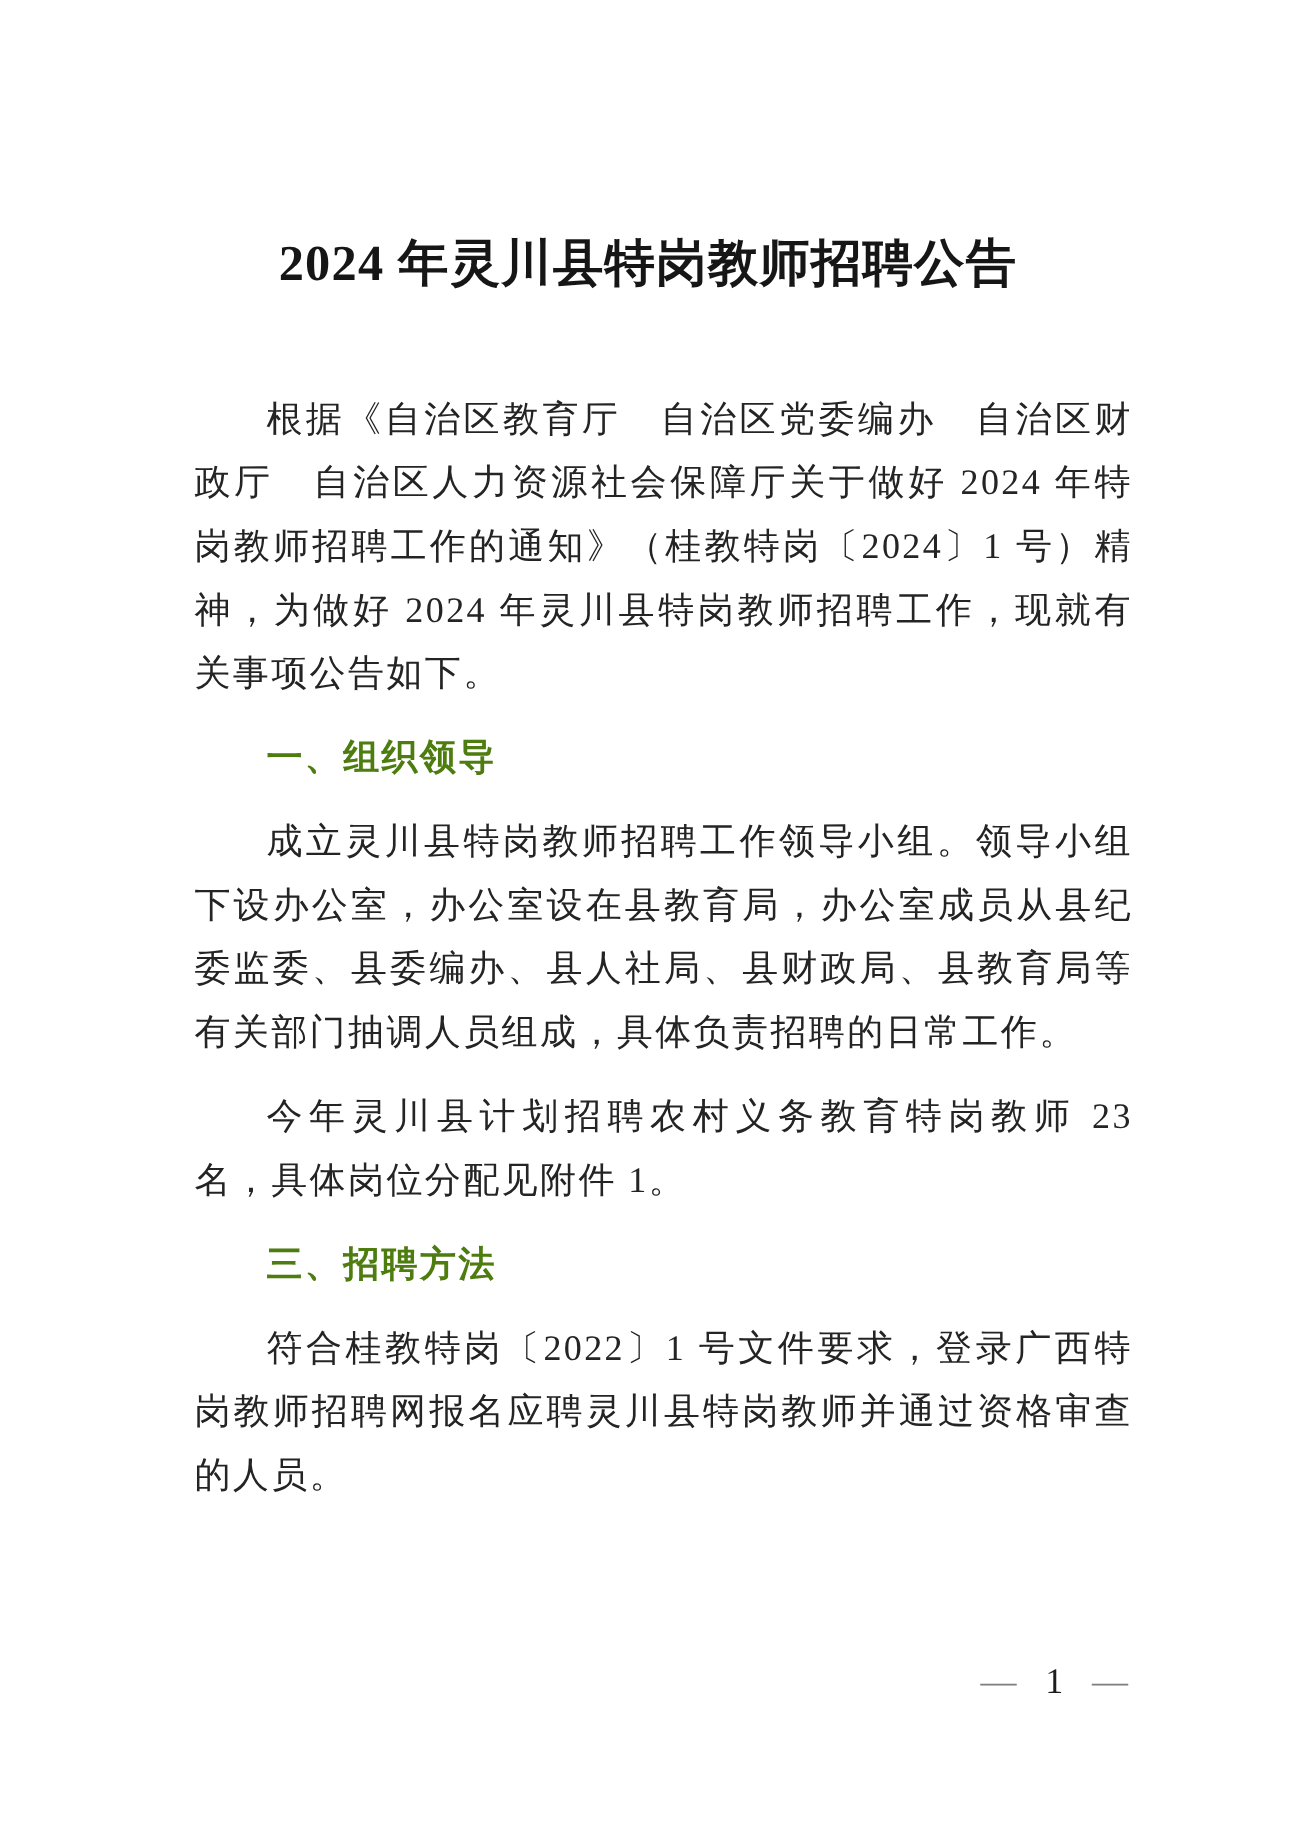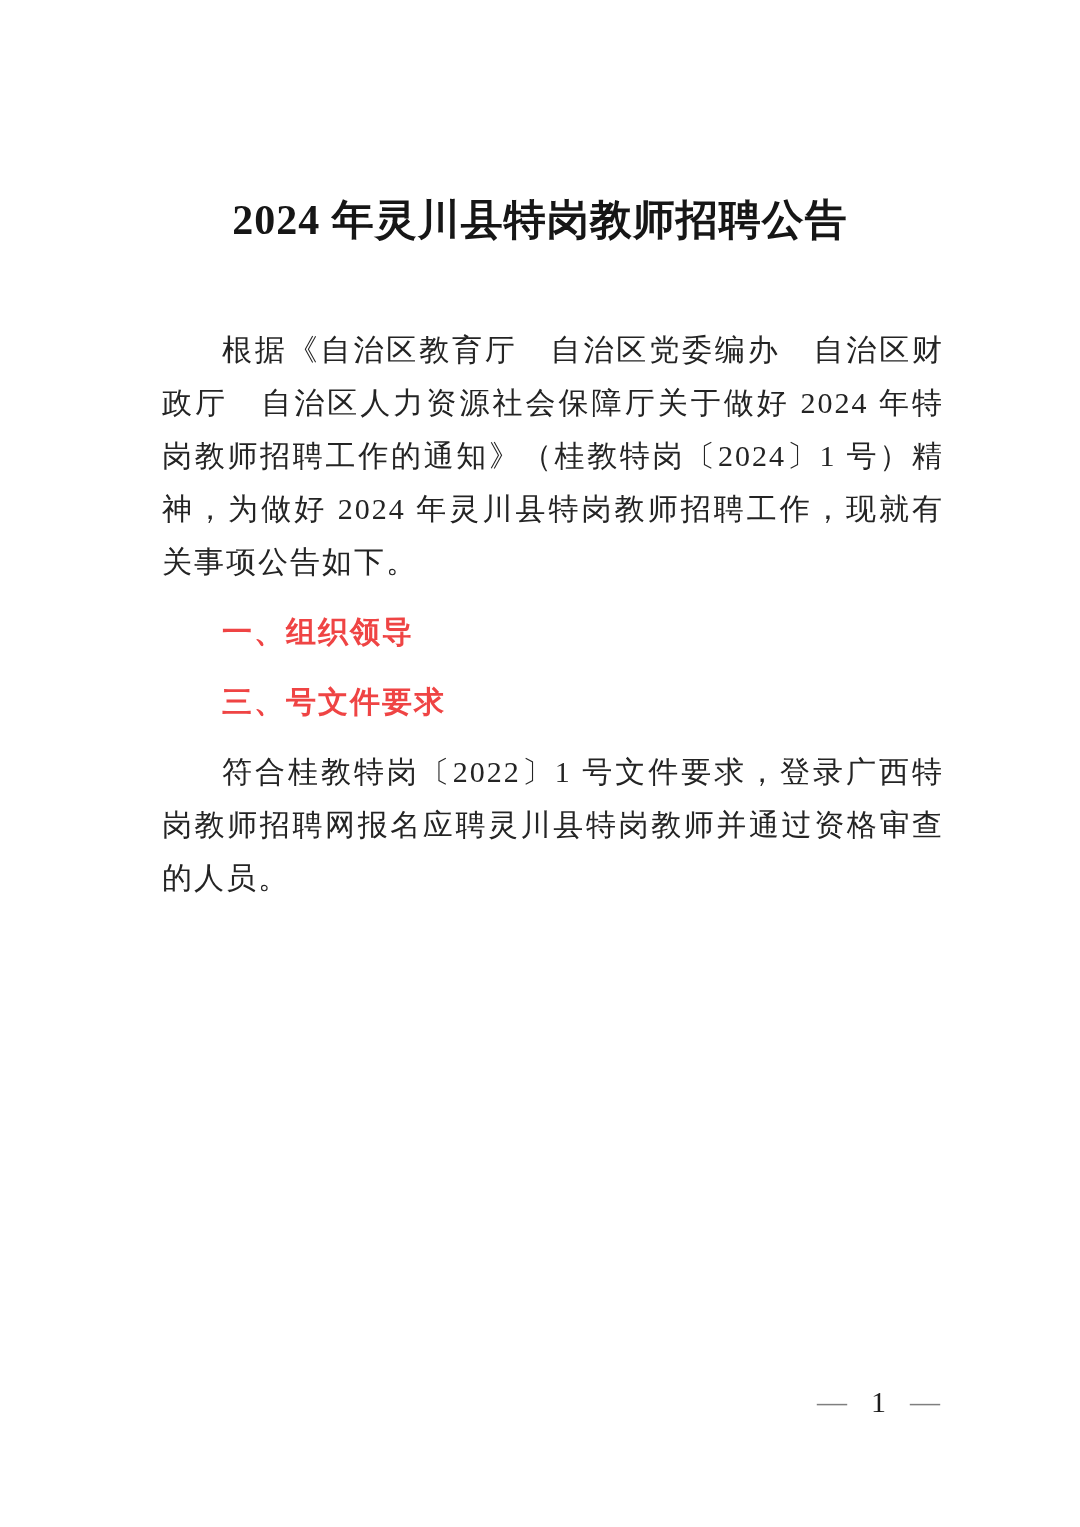--- a/index.html
+++ b/index.html
@@ -50,21 +50,21 @@
     font-family: "Liberation Serif", "DejaVu Serif", serif;
     letter-spacing: 2px;
     text-align: justify;
     text-align-last: left;
   }
   .sec-heading {
     font-family: "Liberation Sans", "DejaVu Sans", sans-serif;
     font-size: 30px;
     line-height: 53px;
     font-weight: 700;
-    color: #ef4444;
+    color: #4d7c0f;
     letter-spacing: 2px;
   }
   .page-footer {
     position: absolute;
     top: 1382px;
     right: 140px;
     height: 40px;
     display: flex;
     align-items: center;
     font-family: "Liberation Serif", "DejaVu Serif", serif;
@@ -86,23 +86,25 @@
 
 <div class="sheet">
 
   <h1 class="doc-title">2024 年灵川县特岗教师招聘公告</h1>
 
   <div class="doc-body">
 
     <p class="para">根据《自治区教育厅　自治区党委编办　自治区财政厅　自治区人力资源社会保障厅关于做好 2024 年特岗教师招聘工作的通知》（桂教特岗〔2024〕1 号）精神，为做好 2024 年灵川县特岗教师招聘工作，现就有关事项公告如下。</p>
 
     <h2 class="sec-heading">一、组织领导</h2>
+    <p class="para">成立灵川县特岗教师招聘工作领导小组。领导小组下设办公室，办公室设在县教育局，办公室成员从县纪委监委、县委编办、县人社局、县财政局、县教育局等有关部门抽调人员组成，具体负责招聘的日常工作。</p>
 
+    <p class="para">今年灵川县计划招聘农村义务教育特岗教师 23 名，具体岗位分配见附件 1。</p>
 
-    <h2 class="sec-heading">三、号文件要求</h2>
+    <h2 class="sec-heading">三、招聘方法</h2>
     <p class="para">符合桂教特岗〔2022〕1 号文件要求，登录广西特岗教师招聘网报名应聘灵川县特岗教师并通过资格审查的人员。</p>
 
 
   </div>
 
   <div class="page-footer">
     <span class="footer-dash">—</span>
     <span class="footer-num">1</span>
     <span class="footer-dash">—</span>
   </div>

